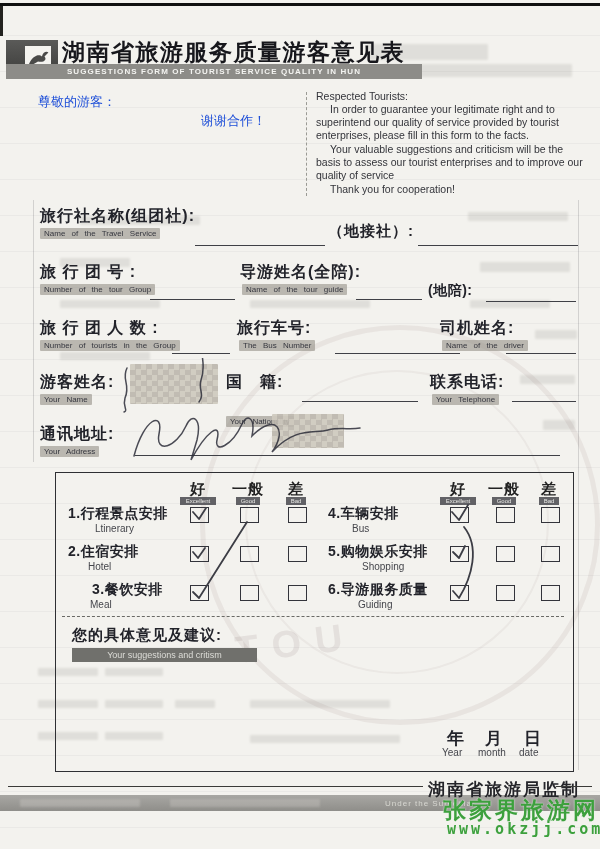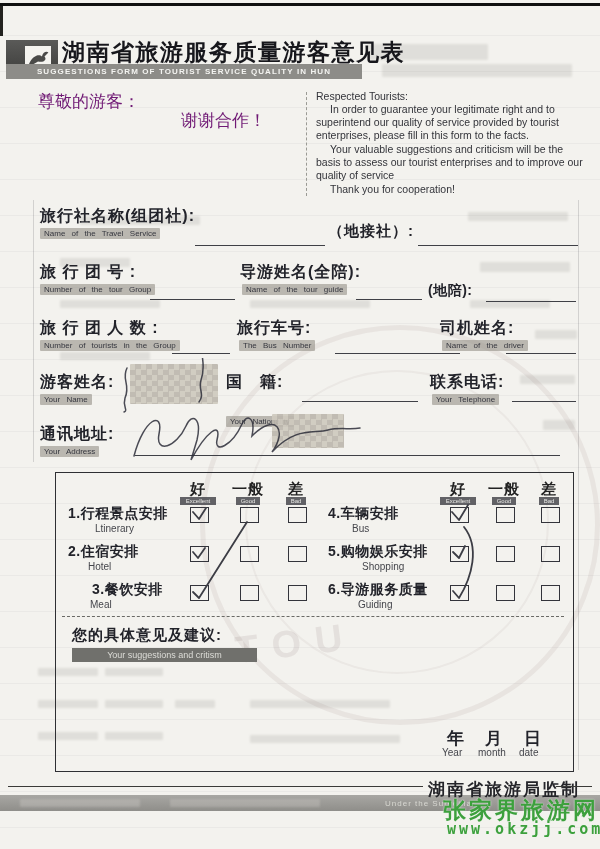--- a/index.html
+++ b/index.html
@@ -21,21 +21,21 @@
   .mark{overflow:visible;z-index:6;}
   .mark path{fill:none;stroke:#3c3d45;stroke-width:1.8;stroke-linecap:round;stroke-linejoin:round;}
   .ink path{fill:none;stroke:#2c2d38;stroke-width:1.5;stroke-linecap:round;opacity:.85;}
   .mosaic{background:repeating-conic-gradient(#bdb8ae 0% 25%, #cfcabf 0% 50%) 0 0/11px 11px;
           opacity:.92;z-index:5;border-radius:1px;}
   .tag{background:rgba(66,66,72,0.82);color:#e9e9e6;font-size:6px;text-align:center;
        padding:1px 0;white-space:nowrap;z-index:4;}
   .hdr{font-weight:bold;font-size:15px;text-align:center;letter-spacing:1px;z-index:4;}
   .item-en{font-size:10px;color:#45464c;z-index:4;}
   .stamp{border-radius:50%;z-index:2;}
-  .intro-cn{font-size:17px;line-height:19px;color:#701a75;text-align:justify;z-index:4;}
+  .intro-cn{font-size:13px;line-height:19px;color:#1d4ed8;text-align:justify;z-index:4;}
   .intro-en{font-size:10.5px;line-height:13px;color:#33343a;z-index:4;}
   .intro-en p{margin:0 0 1px 0;text-indent:14px;}
 </style>
 </head>
 <body>
 
 <div class="page">
 
   <div class="abs" style="left:0;top:3px;width:600px;height:3px;background:#101010;z-index:3;"></div>
   <div class="abs" style="left:0;top:6px;width:3px;height:30px;background:#22221f;z-index:3;"></div>
@@ -70,21 +70,21 @@
   <div class="abs" style="left:235px;top:622px;font-size:38px;font-weight:bold;letter-spacing:14px;color:rgba(120,100,100,0.12);transform:rotate(-7deg);z-index:2;">TOU</div>
 
   <div class="abs" style="left:6px;top:40px;width:52px;height:39px;background:linear-gradient(#5a5a58,#3a3a38);z-index:3;">
     <div class="abs" style="left:19px;top:6px;width:26px;height:26px;background:#f4f3ef;">
       <svg width="26" height="26" viewBox="0 0 20 20">
         <path d="M3,14 C6,7 11,6 13,8 C14,4 17,4 18,5 L15,8 C17,10 15,13 10,12 C7,14 5,15 3,14 Z" fill="#4a4a48"></path>
       </svg>
     </div>
   </div>
   <div class="abs z" style="left:62px;top:37px;font-size:23px;font-weight:bold;letter-spacing:1.5px;color:#17171c;white-space:nowrap;">湖南省旅游服务质量游客意见表</div>
-  <div class="abs" style="left:6px;top:64px;width:356px;height:15px;background:#8d8c88;z-index:3;color:#f4f4f1;font-size:8px;font-weight:bold;letter-spacing:1.1px;text-align:center;line-height:15px;white-space:nowrap;">SUGGESTIONS FORM OF TOURIST SERVICE QUALITY IN HUN</div>
+  <div class="abs" style="left:6px;top:64px;width:416px;height:15px;background:#8d8c88;z-index:3;color:#f4f4f1;font-size:8px;font-weight:bold;letter-spacing:1.1px;text-align:center;line-height:15px;white-space:nowrap;">SUGGESTIONS FORM OF TOURIST SERVICE QUALITY IN HUN</div>
 
   <div class="abs intro-cn" style="left:38px;top:92px;width:262px;">
     <div>尊敬的游客：</div>
     <div style="text-align:right;padding-right:34px;">谢谢合作！</div>
   </div>
   <div class="abs" style="left:306px;top:92px;height:104px;border-left:1px dashed #9a9a94;z-index:3;"></div>
   <div class="abs intro-en" style="left:316px;top:90px;width:268px;">
     <div>Respected Tourists:</div>
     <p>In order to guarantee your legitimate right and to superintend our quality of service provided by tourist enterprises, please fill in this form to the facts.</p>
     <p>Your valuable suggestions and criticism will be the basis to assess our tourist enterprises and to improve our quality of service</p>

